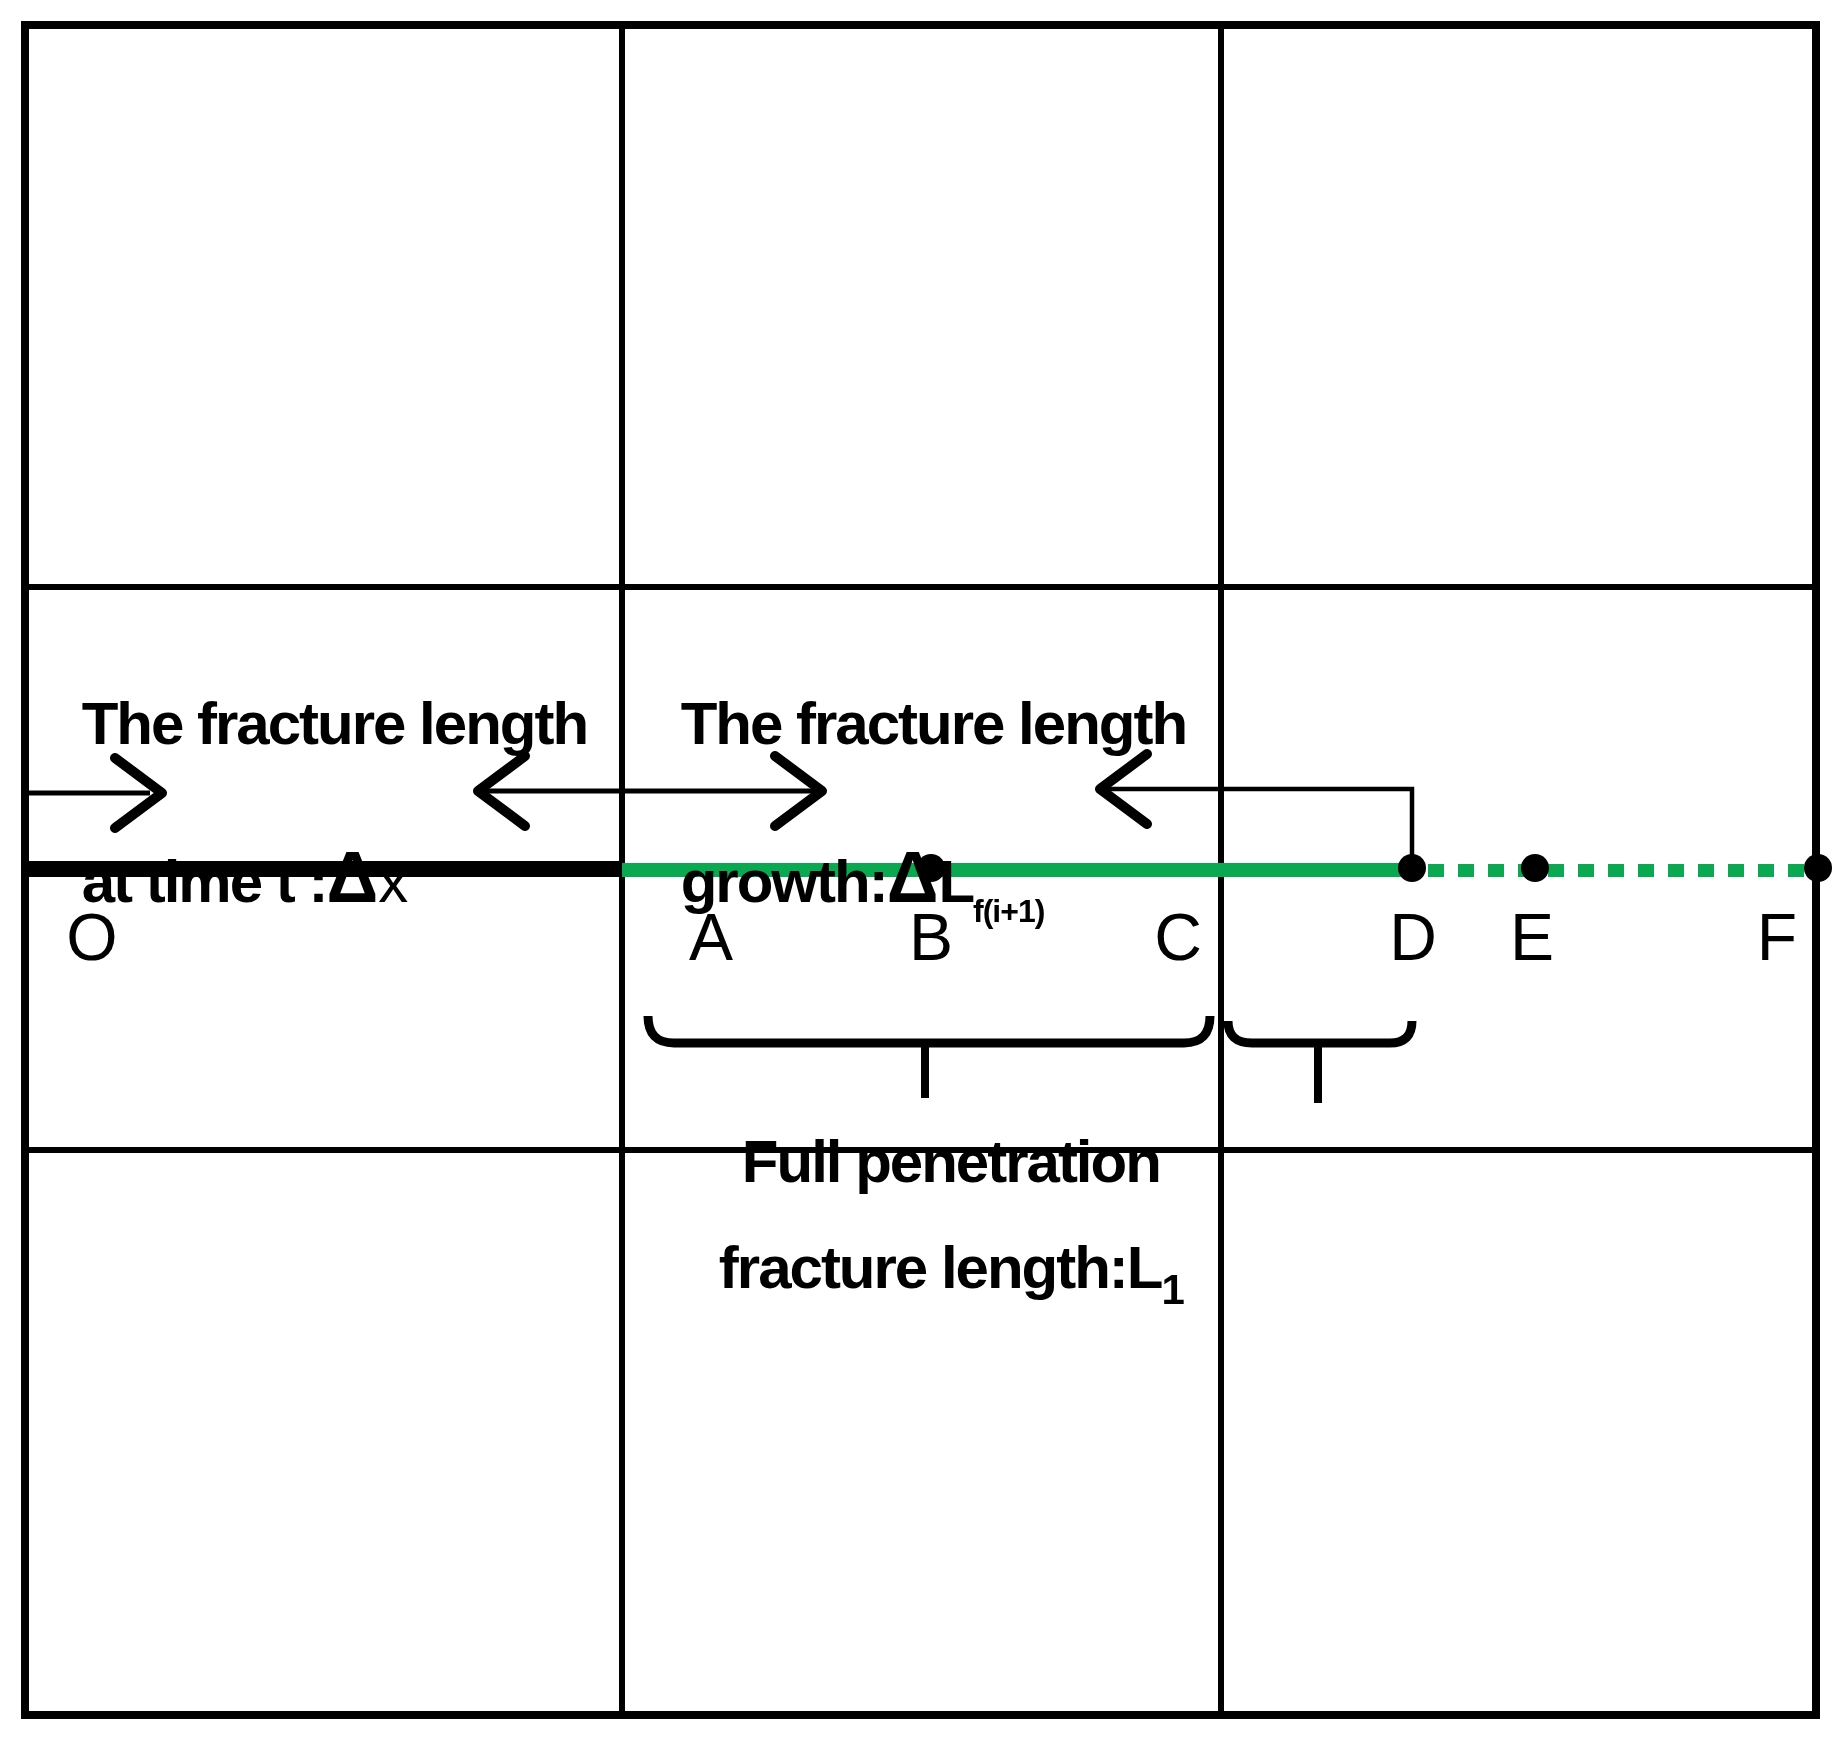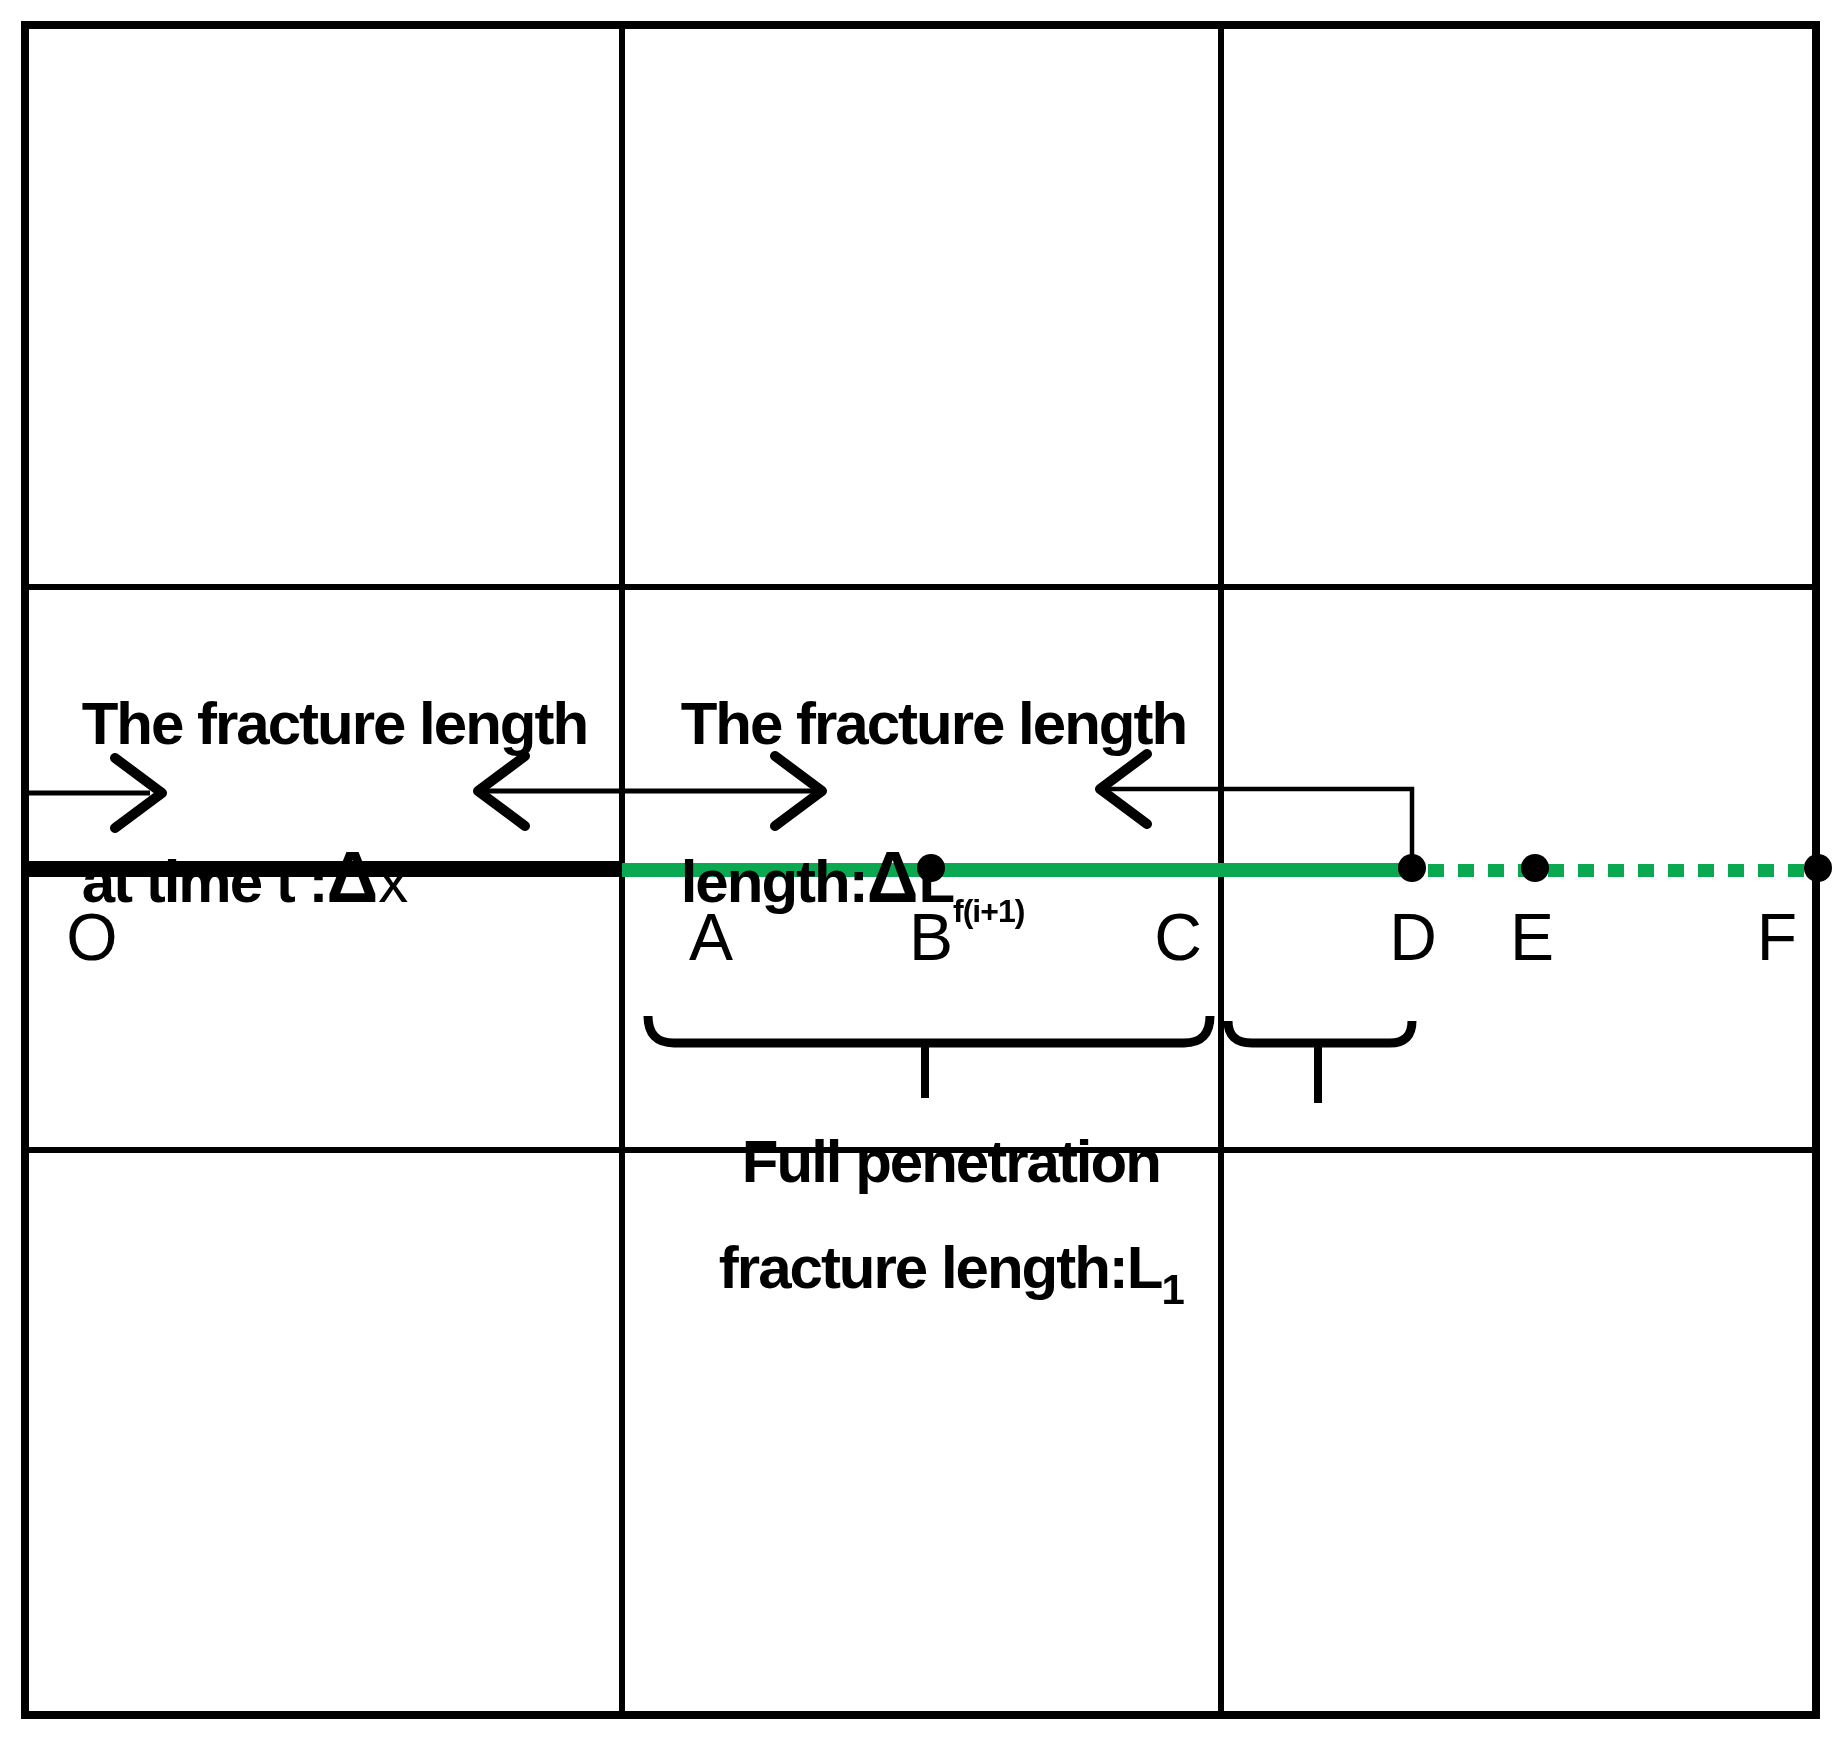--- a/index.html
+++ b/index.html
@@ -101,21 +101,21 @@
   <div class="abs pt" style="left:1532px;">E</div>
   <div class="abs pt" style="left:1777px;">F</div>
 
   <div class="abs anno anno-left">
     <span>The fracture length</span><br>
     <span>at time t :</span><span class="delta">Δ</span><span class="sym">x</span>
   </div>
 
   <div class="abs anno anno-right">
     <span>The fracture length</span><br>
-    <span>length:</span><span class="delta">Δ</span><span>L</span><span class="subsc">f(i+1)</span>
+    <span>growth:</span><span class="delta">Δ</span><span>L</span><span class="subsc">f(i+1)</span>
   </div>
 
   <div class="abs band band-mid row1">
     <span>Full penetration</span>
   </div>
   <div class="abs band band-mid row2">
     <span>fracture length:L</span><span class="subsm">1</span>
   </div>
 
 

